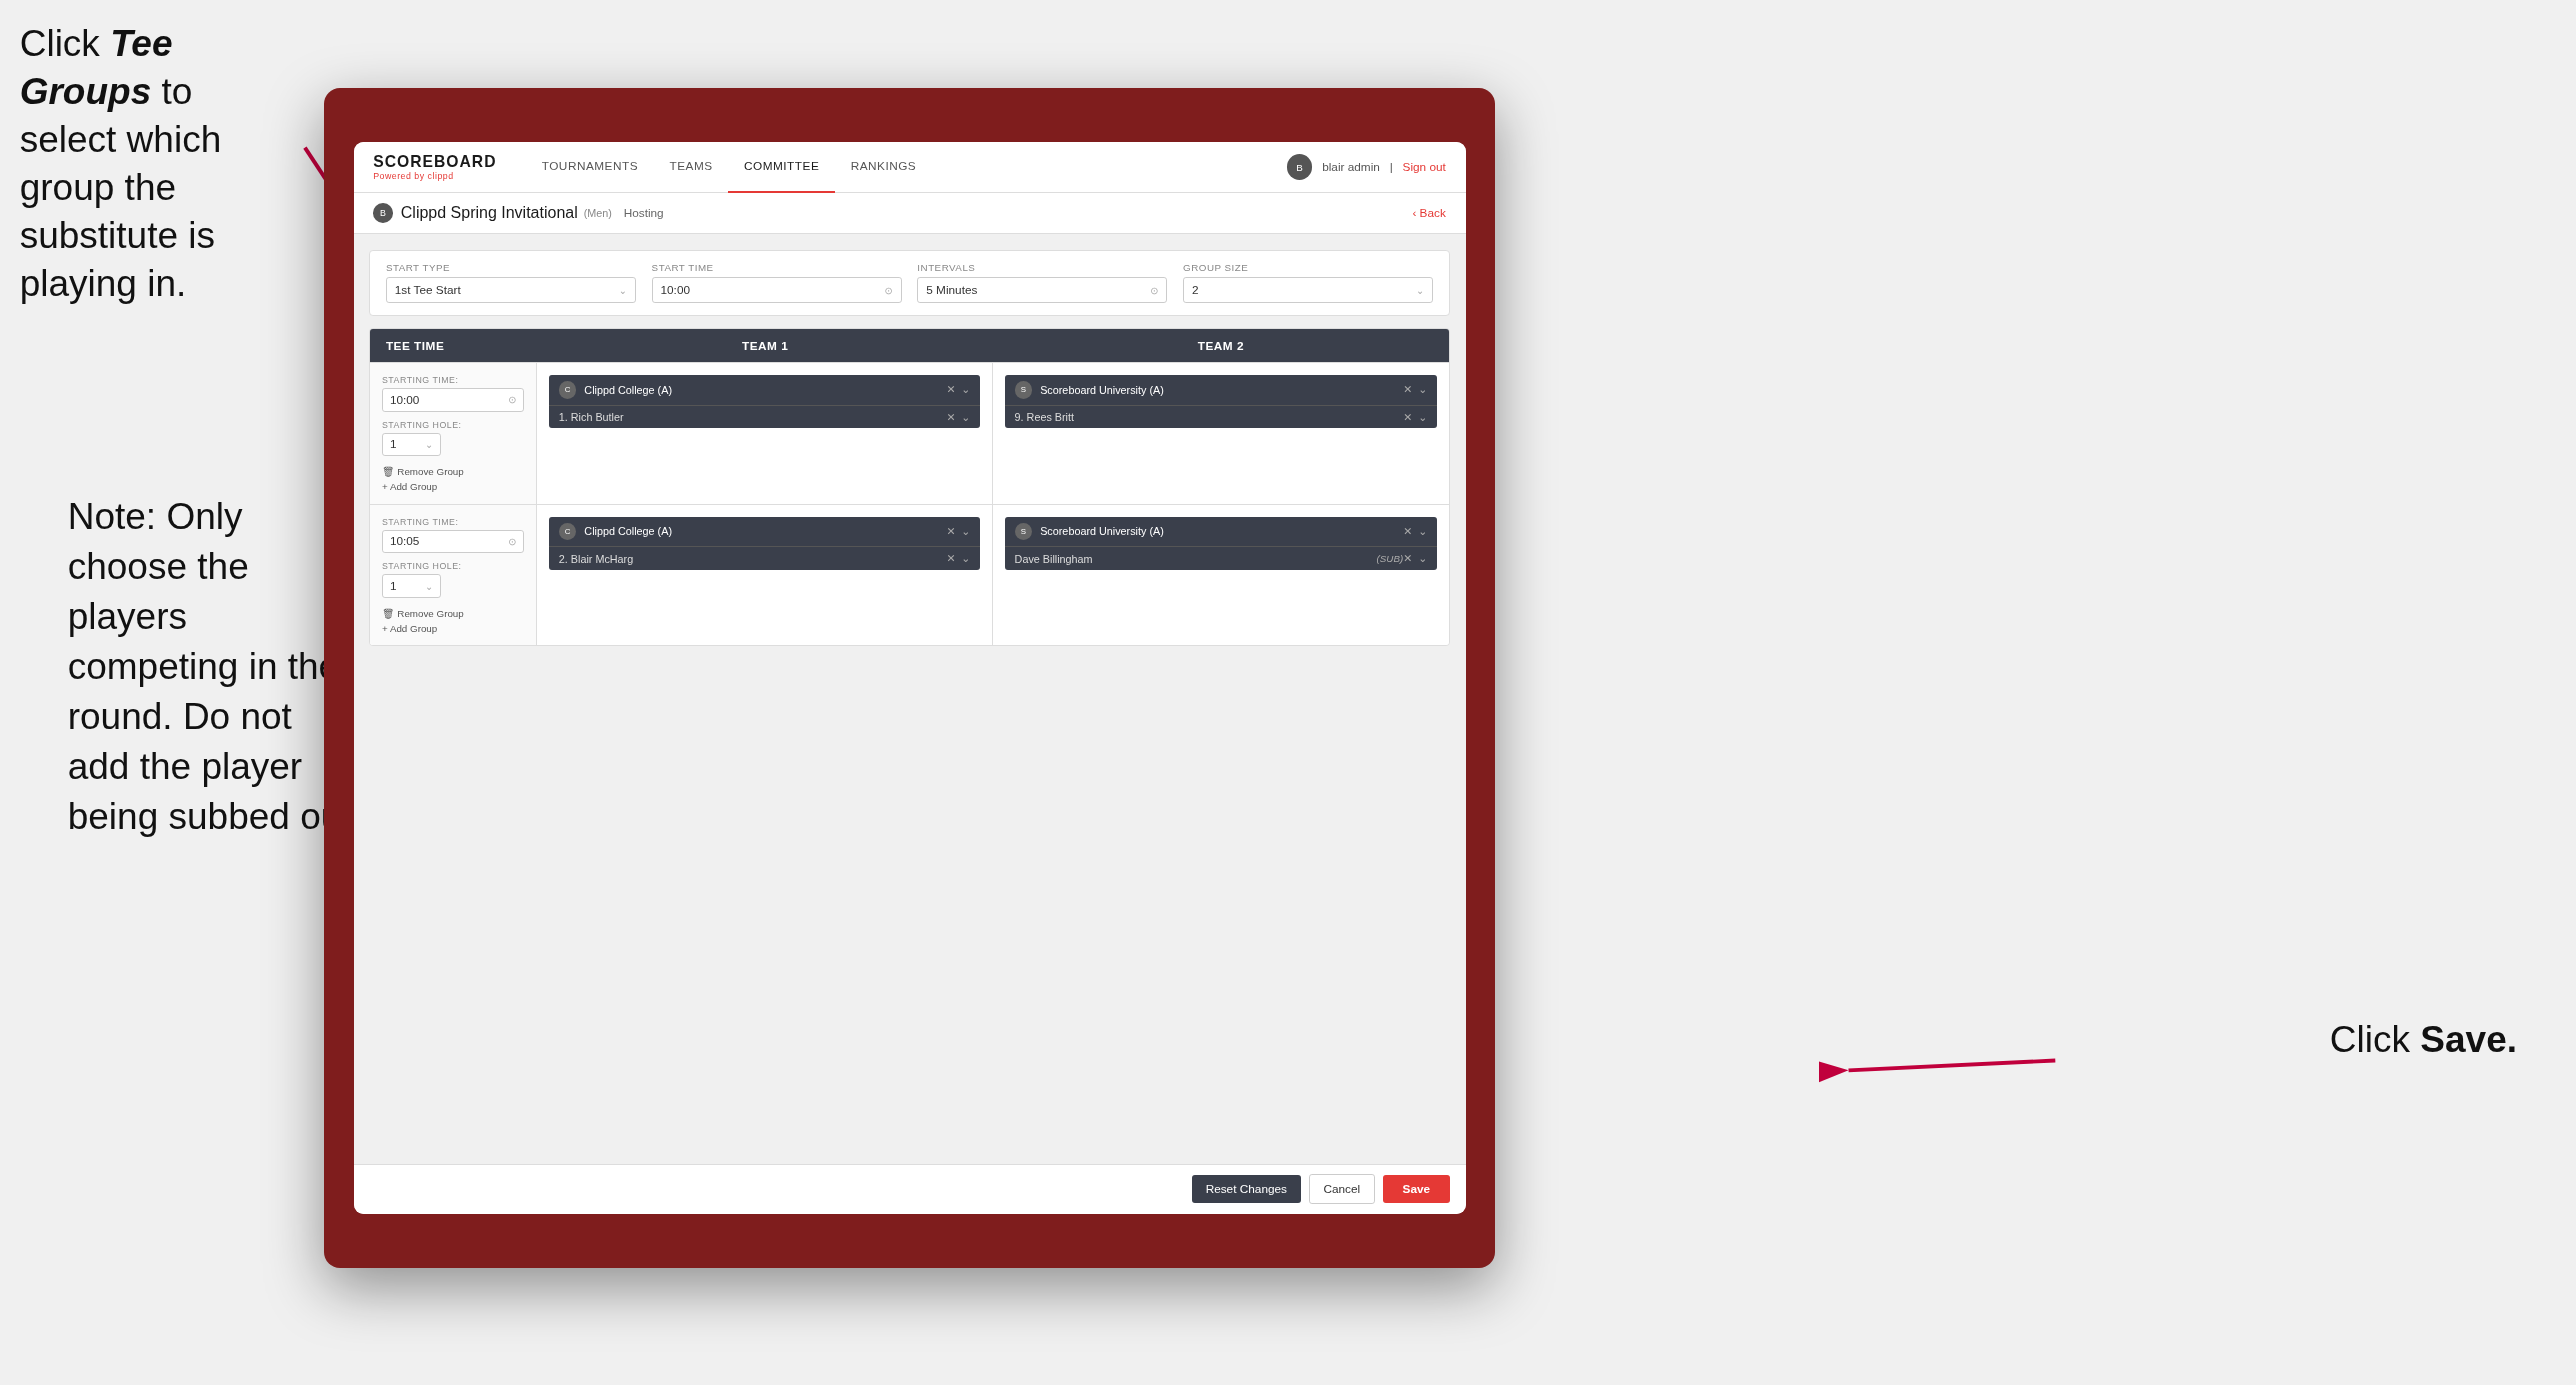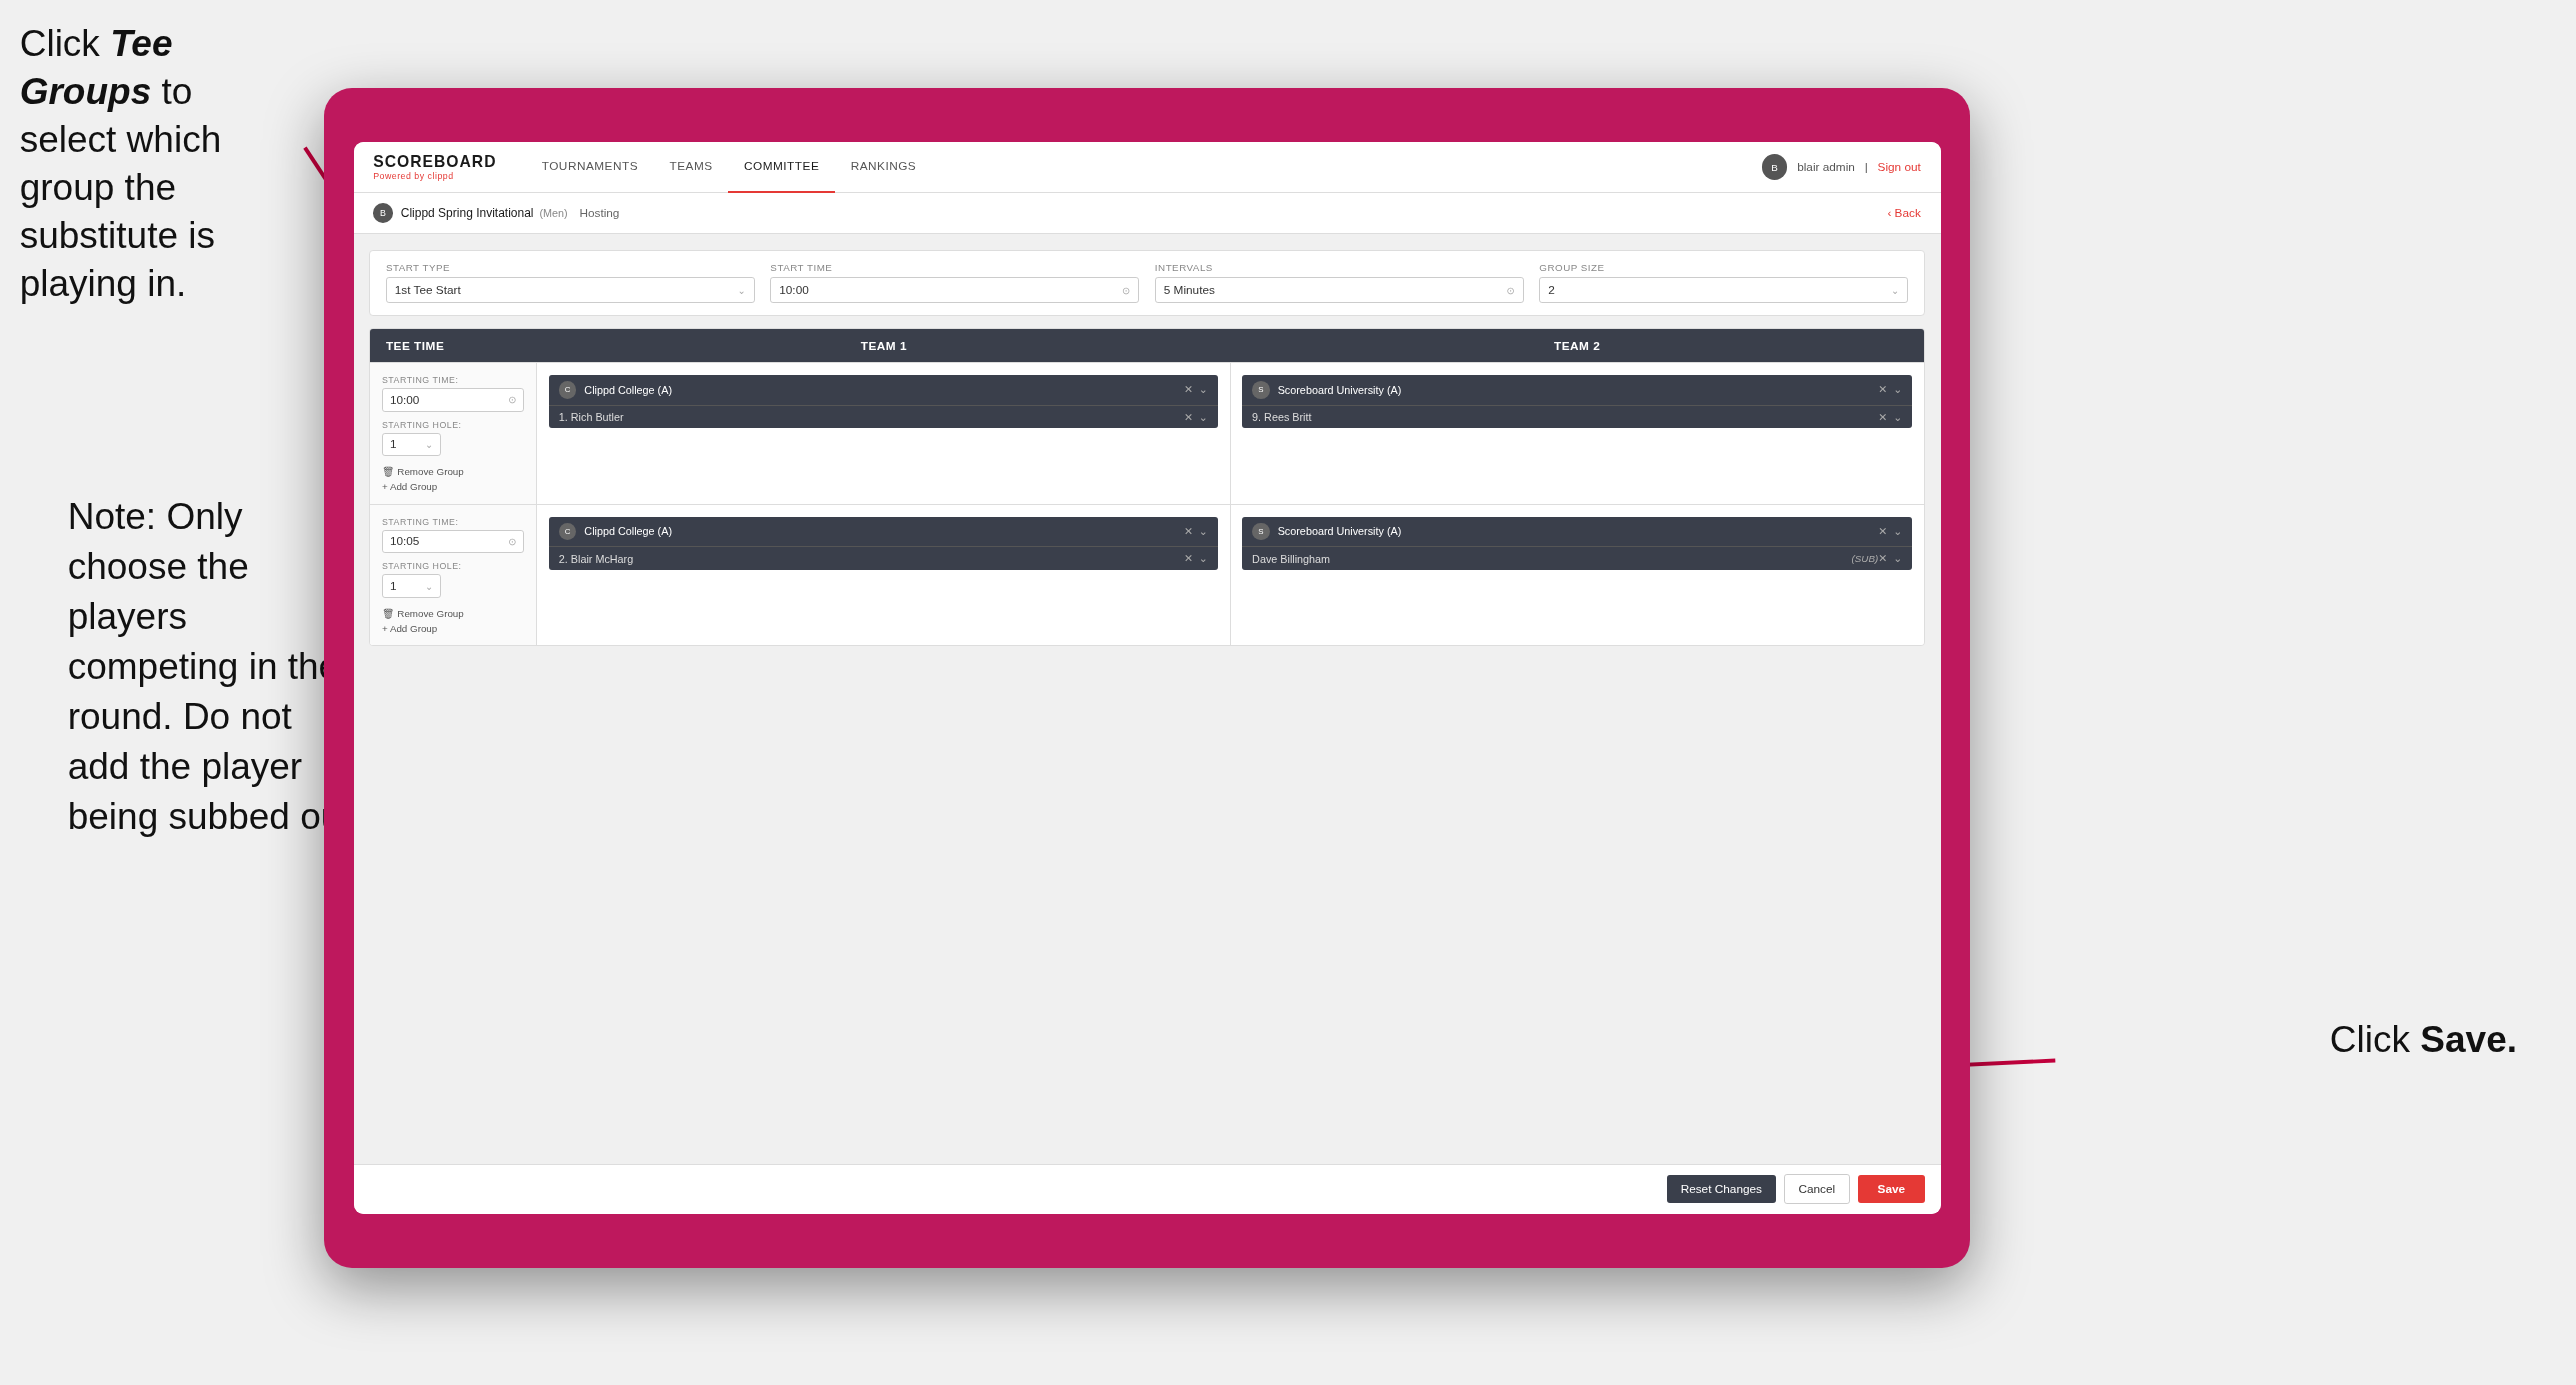--- a/index.html
+++ b/index.html
@@ -35,24 +35,24 @@
       line-height: 1.35;
       color: #111;
       margin-left: 48px;
     }
 
     
     .tablet-frame {
       position: absolute;
       left: 324px;
       top: 88px;
-      width: 1646px;
+      width: 1171px;
       height: 1180px;
-      background: #be185d;
-      border-radius: 28px;
+      background: #7f1d1d;
+      border-radius: 16px;
       box-shadow: 0 19.7px 59px rgba(0,0,0,0.4);
       padding: 54px 29.5px;
     }
 
     .tablet-screen {
       width: 100%;
       height: 100%;
       background: #f5f5f5;
       border-radius: 9.8px;
       overflow: hidden;
@@ -145,21 +145,21 @@
       background: #555;
       border-radius: 50%;
       display: flex;
       align-items: center;
       justify-content: center;
       color: white;
       font-size: 8.8px;
       margin-right: 7.9px;
     }
     .sub-header-title {
-      font-size: 12px;
+      font-size: 16px;
       color: #1a1a1a;
       font-weight: 500;
     }
     .sub-header-tag {
       font-size: 10.8px;
       color: #888;
       margin-left: 5.9px;
     }
     .sub-header-hosting {
       font-size: 11.8px;

